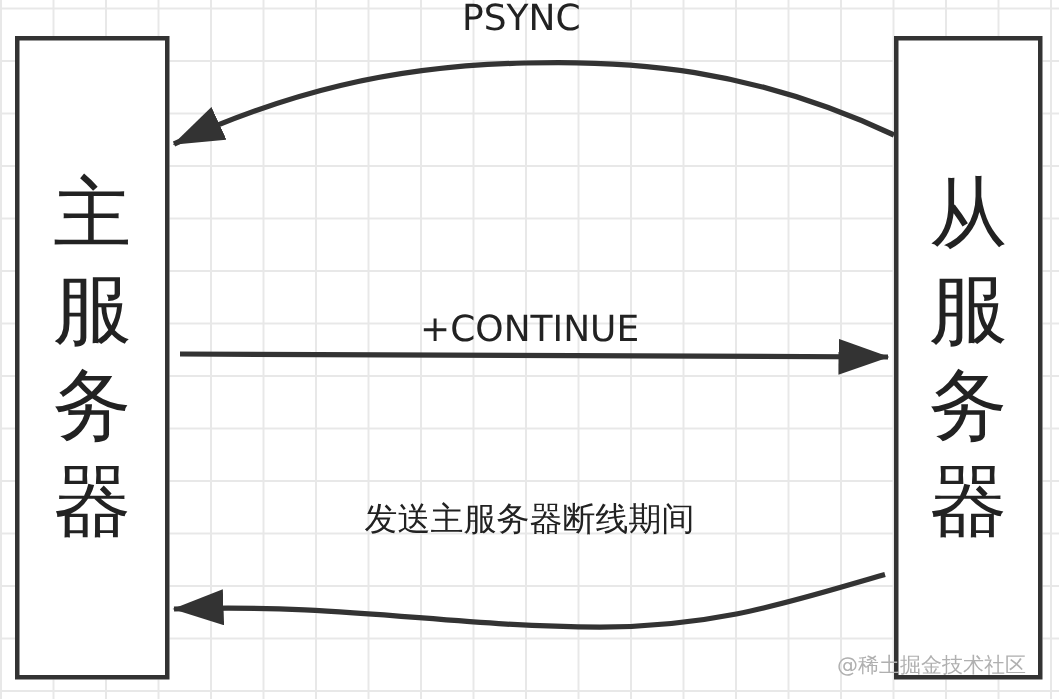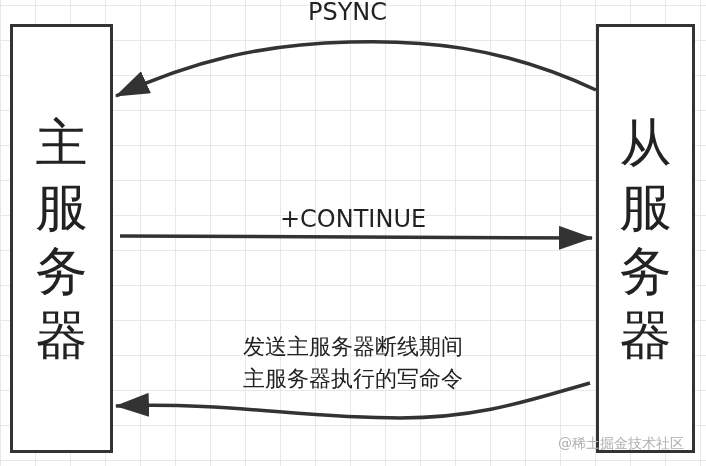--- a/index.html
+++ b/index.html
@@ -66,16 +66,15 @@
 
   <path d="M120,236 L592,238" fill="none" stroke="#333" stroke-width="3.5" marker-end="url(#ahBig)"></path>
 
   <path d="M590,383 C530,400 480,418 400,418 C300,418 230,402 116,406" fill="none" stroke="#333" stroke-width="3.5" marker-end="url(#ahBig)"></path>
 </svg>
 
 <div id="psync-label" class="label">PSYNC</div>
 <div id="continue-label" class="label">+CONTINUE</div>
 <div id="commands-label" class="label">
   <div>发送主服务器断线期间</div>
-  <div>主服务器执行的写命令</div>
 </div>
 
 <div id="watermark">@稀土掘金技术社区</div>
 
 </body></html>

